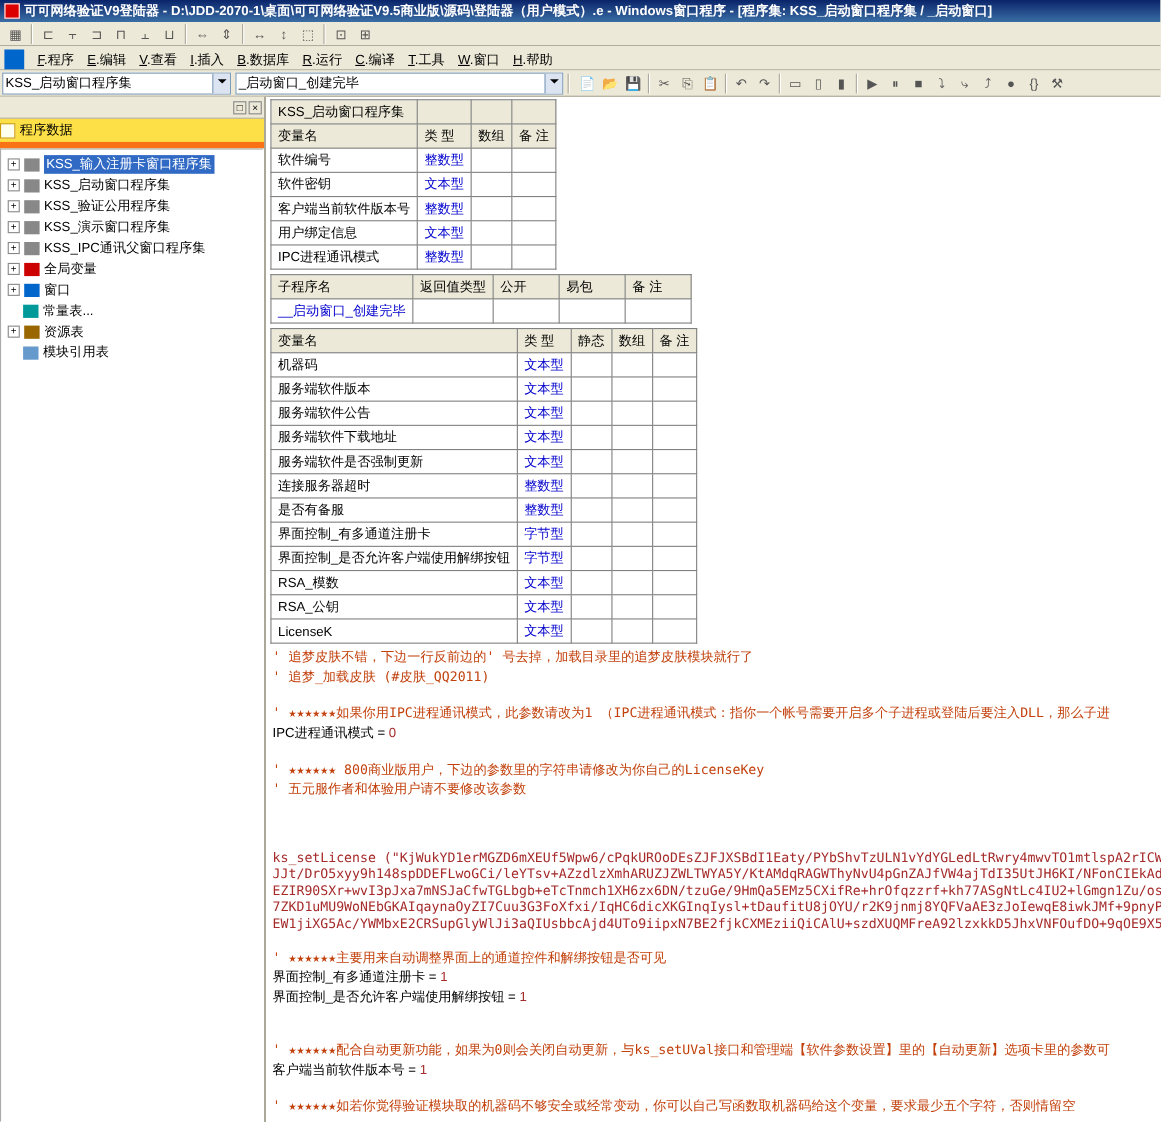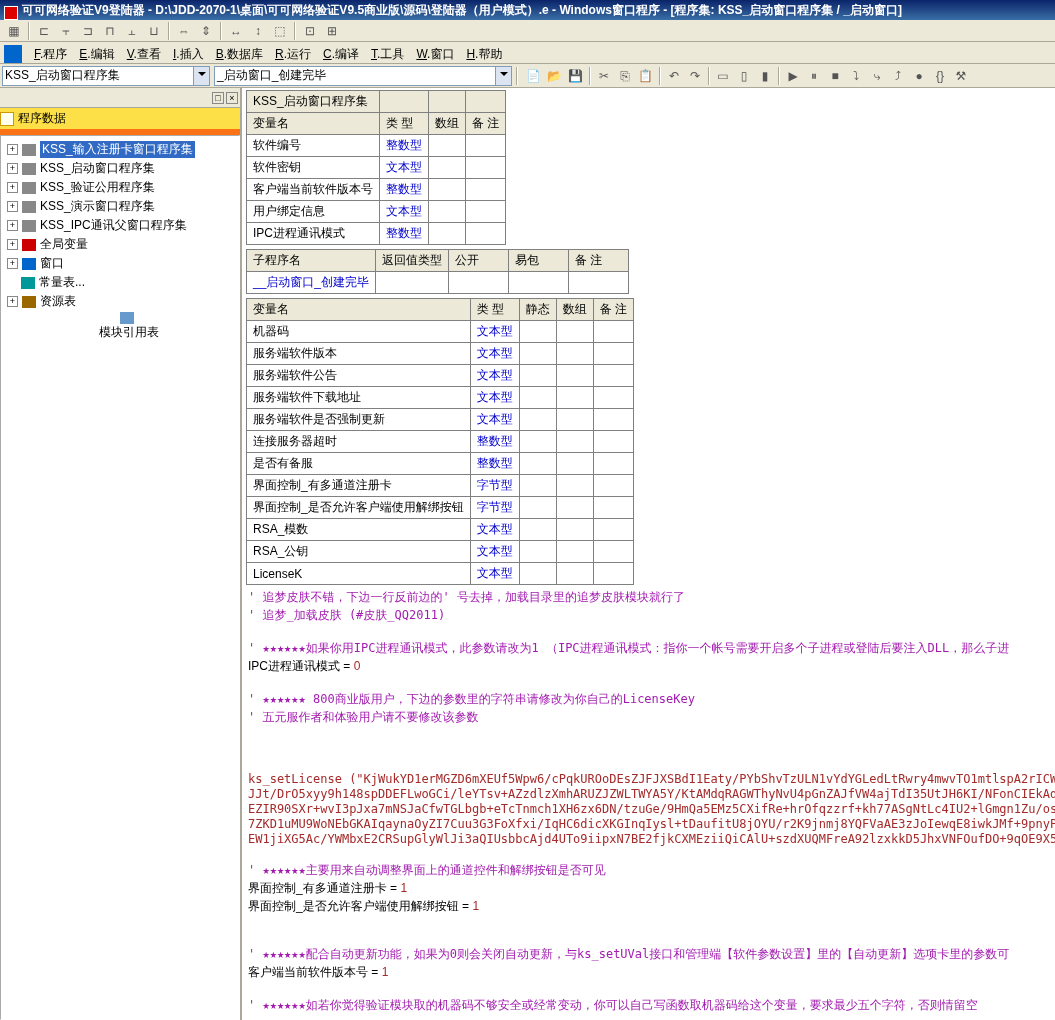--- a/index.html
+++ b/index.html
@@ -1,17 +1,17 @@
 <!DOCTYPE html>
 <html><head>
 <meta charset="utf-8">
 <style>
 *{box-sizing:border-box;margin:0;padding:0;font-family:"SimSun","宋体",sans-serif;font-size:12px}
 body{background:#ece9d8;overflow:hidden;width:1055px;height:1020px}
-.titlebar{background:linear-gradient(#0a246a,#3a6ea5);color:#fff;height:20px;line-height:20px;padding:0 4px;font-weight:bold;display:flex;align-items:flex-end}
+.titlebar{background:linear-gradient(#0a246a,#3a6ea5);color:#fff;height:20px;line-height:20px;padding:0 4px;font-weight:bold;display:flex;align-items:center}
 .titlebar .ticon{width:14px;height:14px;background:#d00;margin-right:4px;display:inline-block;border:1px solid #fff}
 .toolbar1{height:22px;background:#ece9d8;border-bottom:1px solid #aca899;display:flex;align-items:center;padding:0 4px;gap:2px}
 .tbtn{width:20px;height:18px;border:1px solid #ece9d8;display:flex;align-items:center;justify-content:center;color:#555}
 .tsep{width:2px;height:18px;border-left:1px solid #aca899;border-right:1px solid #fff;margin:0 2px}
 .menubar{height:22px;background:#ece9d8;border-bottom:1px solid #aca899;display:flex;align-items:flex-end;padding:0 4px}
 .micon{width:18px;height:18px;background:#06c;margin-right:6px;display:inline-block}
 .menuitem{padding:2px 6px;cursor:default}
 .menuitem u{text-decoration:underline}
 .row3{height:24px;background:#ece9d8;border-bottom:1px solid #aca899;display:flex;align-items:center}
 .combo{height:20px;border:1px solid #7f9db9;background:#fff;display:flex;align-items:center;padding:0 2px;margin:0 2px;position:relative}
@@ -28,21 +28,21 @@
 .tnode .exp{width:11px;height:11px;border:1px solid #888;text-align:center;line-height:9px;font-size:9px;margin-right:4px;cursor:pointer}
 .tnode .ticon2{width:14px;height:12px;margin-right:4px;display:inline-block}
 .tnode .sel{background:#316ac5;color:#fff;padding:0 2px}
 .right{flex:1;background:#fff;overflow:auto;position:relative}
 .code{margin-left:2px;padding:2px 0;font-family:"SimSun",monospace}
 table.grid{border-collapse:collapse;margin-left:2px;margin-bottom:4px}
 table.grid th,table.grid td{border:1px solid #808080;padding:2px 6px;text-align:left;background:#fff;height:19px}
 table.grid th{background:#ece9d8;font-weight:normal}
 .typelink{color:#0000cd;cursor:pointer}
 .subname{color:#0000cd}
-.cmt{color:#a21caf}
+.cmt{color:#c2410c}
 .num{color:#a52a2a}
 .codeline{padding:0 0 1px 4px;white-space:pre;font-family:"SimSun",monospace}
 </style>
 </head>
 <body>
 
 <div class="titlebar">
   <span class="ticon"></span>
   <span>可可网络验证V9登陆器 - D:\JDD-2070-1\桌面\可可网络验证V9.5商业版\源码\登陆器（用户模式）.e - Windows窗口程序 - [程序集: KSS_启动窗口程序集 / _启动窗口]</span>
 </div>
@@ -159,21 +159,21 @@
         </div>
         <div class="tnode" style="padding-left: 18px;">
           <span class="ticon2" style="background:#099"></span>
           <span>常量表...</span>
         </div>
         <div class="tnode" style="padding-left: 4px;">
           <span class="exp">+</span>
           <span class="ticon2" style="background:#960"></span>
           <span>资源表</span>
         </div>
-        <div class="tnode" style="padding-left: 18px; flex-direction: column;">
+        <div class="tnode" style="padding-left: 18px;">
           <span class="ticon2" style="background:#69c"></span>
           <span>模块引用表</span>
         </div>
       </div>
   </div>
 
   <div class="right">
     <div class="code">
       <table class="grid" id="t1">
           <tbody>

